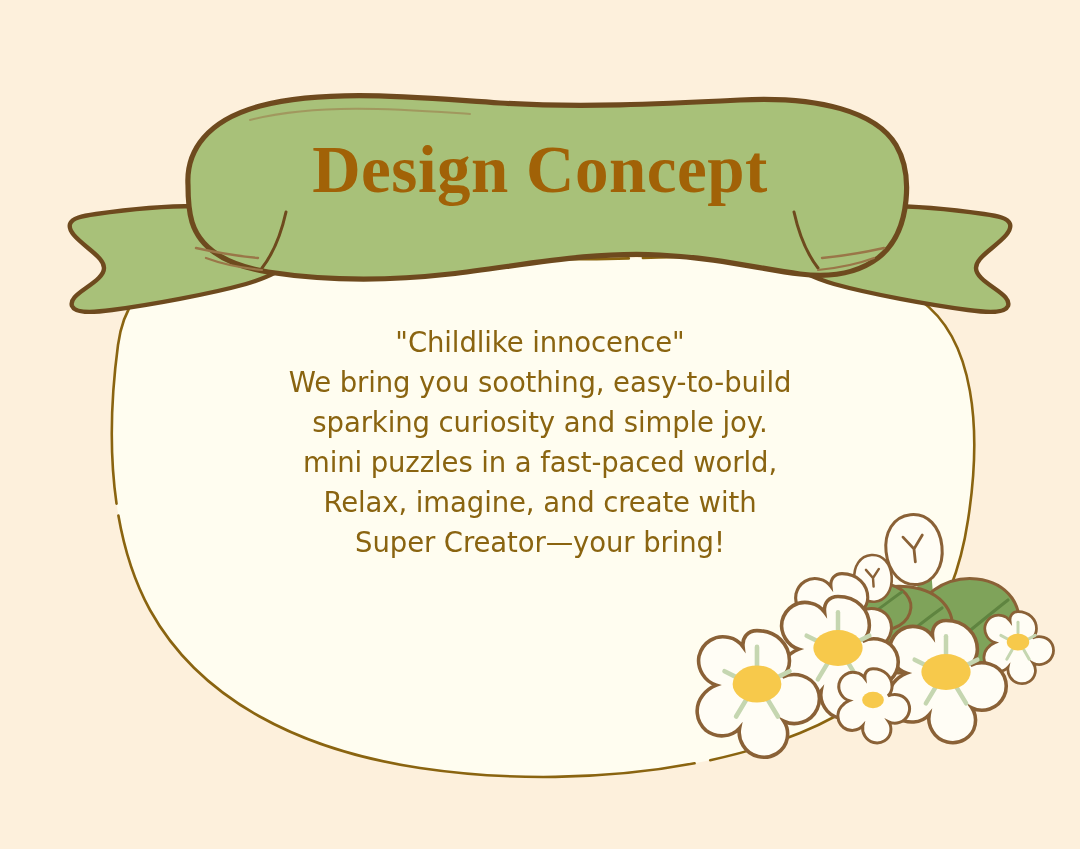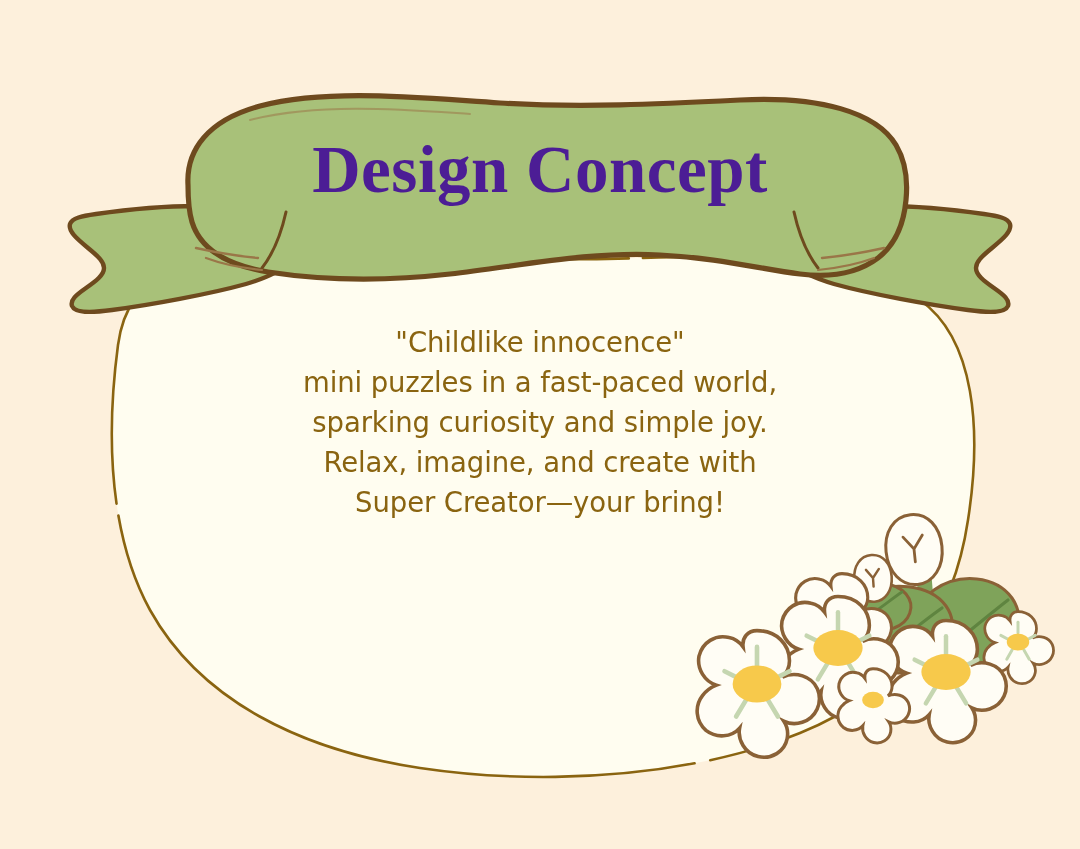--- a/index.html
+++ b/index.html
@@ -38,21 +38,21 @@
     position: absolute;
     left: 0;
     top: 133px;
     width: 1080px;
     text-align: center;
     font-family: "Liberation Serif", "DejaVu Serif", serif;
     font-weight: 700;
     font-size: 67px;
     line-height: 72px;
     letter-spacing: 0.5px;
-    color: #4c1d95;
+    color: #a16207;
     white-space: nowrap;
   }
   #concept-body {
     position: absolute;
     left: 190px;
     top: 322px;
     width: 700px;
     text-align: center;
     font-family: "DejaVu Sans", "Liberation Sans", sans-serif;
     font-size: 27.5px;
@@ -249,20 +249,21 @@
         </g>
       </g>
     </g>
   </svg>
 
   <div class="layer-text">
     <div id="banner-title">Design Concept</div>
 
     <div id="concept-body">
       <span class="line">"Childlike innocence"</span>
+      <span class="line">We bring you soothing, easy-to-build</span>
+      <span class="line">sparking curiosity and simple joy.</span>
       <span class="line">mini puzzles in a fast-paced world,</span>
-      <span class="line">sparking curiosity and simple joy.</span>
       <span class="line">Relax, imagine, and create with</span>
       <span class="line">Super Creator—your bring!</span>
     </div>
   </div>
 
 </div>
 
 </body></html>

